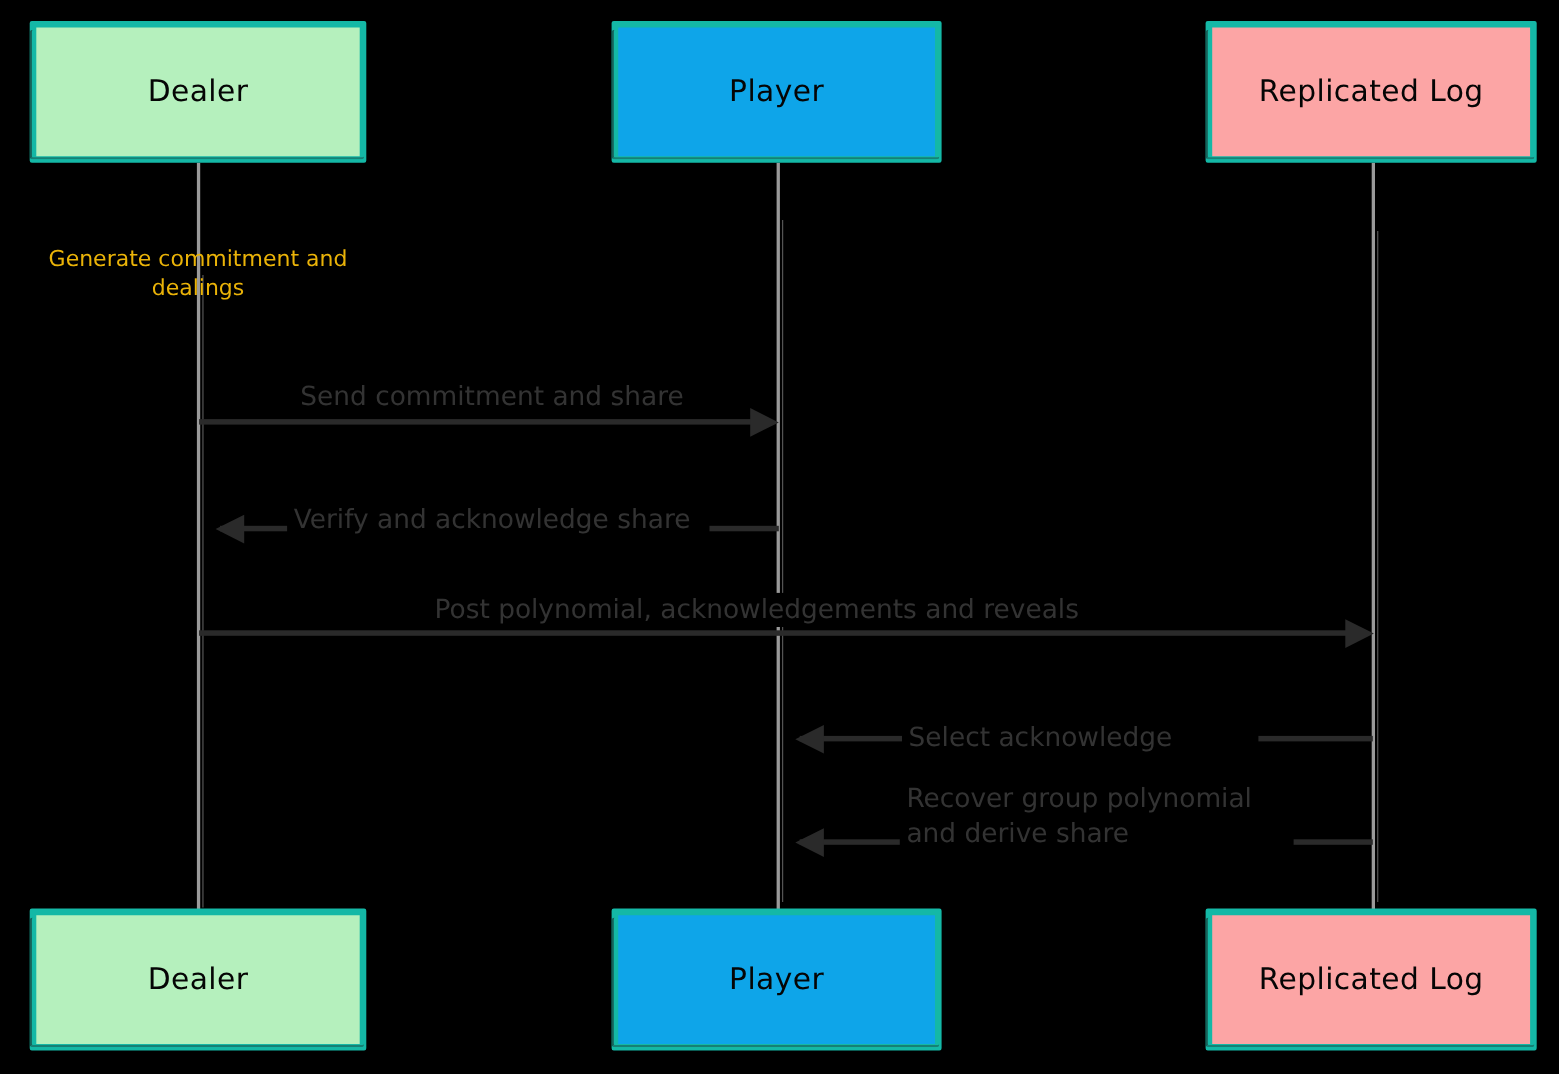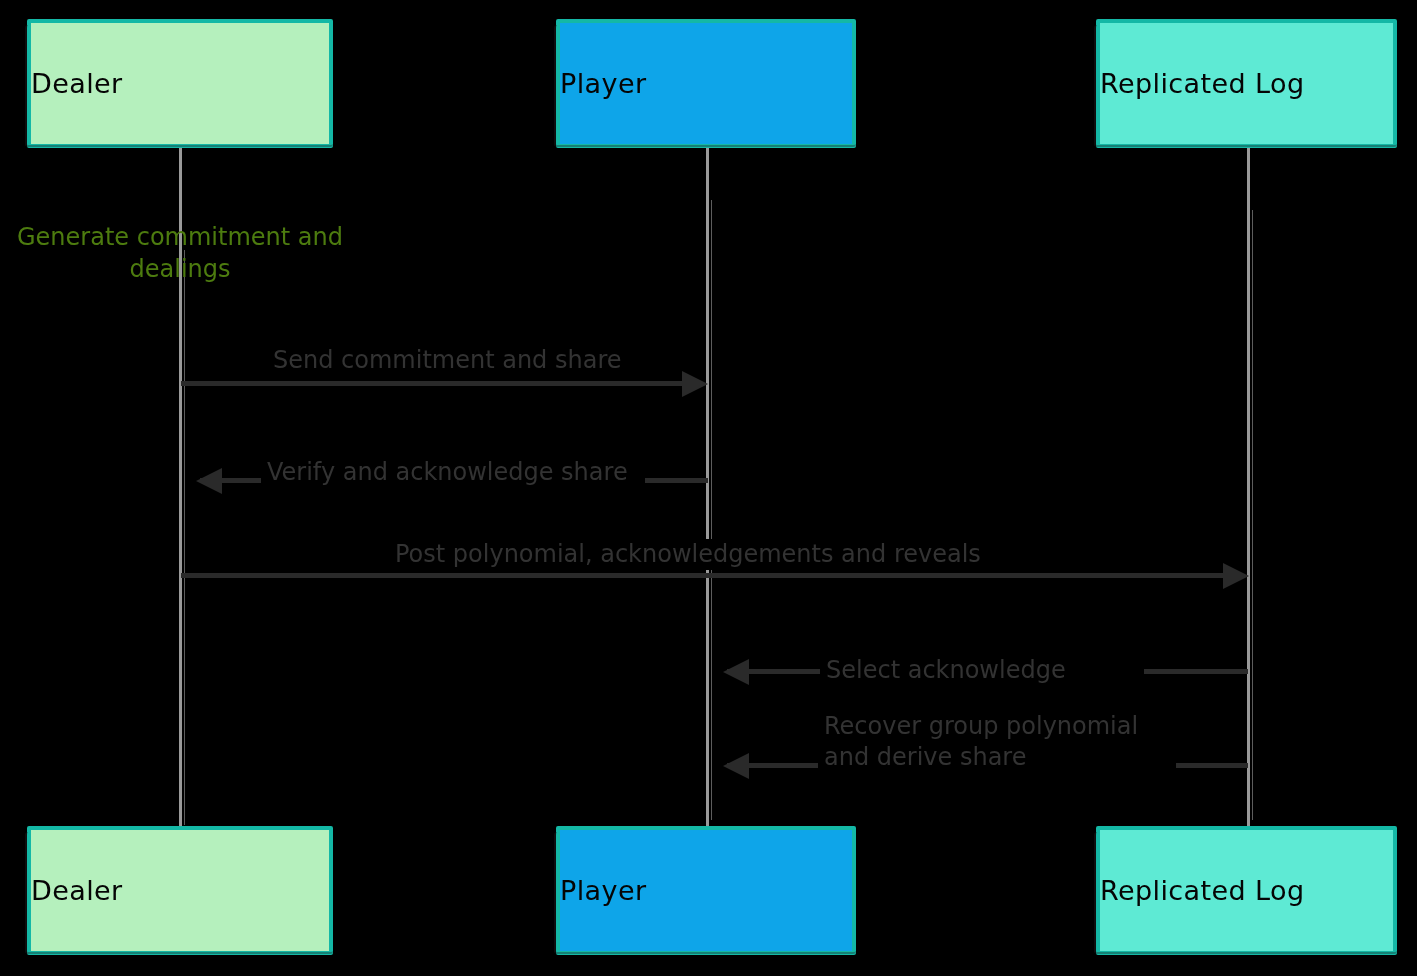--- a/index.html
+++ b/index.html
@@ -13,38 +13,38 @@
     height: 976px;
     background: #000000;
     overflow: hidden;
     font-family: "DejaVu Sans", sans-serif;
   }
 
   
   .actor-box {
     position: absolute;
     box-sizing: border-box;
-    border: 4px solid #14b8a6;
+    border: 6px solid #14b8a6;
     border-radius: 2px;
     display: flex;
     align-items: center;
-    justify-content: flex-start;
+    justify-content: center;
     z-index: 5;
   }
   .actor-label {
     font-family: "DejaVu Sans", sans-serif;
     font-size: 27px;
     font-weight: 400;
     color: #050505;
     letter-spacing: 0.4px;
     white-space: nowrap;
   }
   .actor-green  { background: #b5f0bd; }
   .actor-blue   { background: #0ea5e9; }
-  .actor-yellow { background: #5eead4; }
+  .actor-yellow { background: #fca5a5; }
 
   
   .actor-box::after {
     content: "";
     position: absolute;
     left: -6px; top: 2px;
     width: calc(100% + 8px);
     height: calc(100% - 1px);
     border-left: 2px solid rgba(27,27,27,0.55);
     border-bottom: 2px solid rgba(27,27,27,0.35);
@@ -98,22 +98,22 @@
     line-height: 1.28;
     background: #000000;
     padding: 0 6px;
     z-index: 4;
     white-space: normal;
   }
 
   .note-text {
     position: absolute;
     font-family: "DejaVu Sans", sans-serif;
-    font-size: 24px;
-    color: #4d7c0f;
+    font-size: 20px;
+    color: #eab308;
     text-align: center;
     line-height: 1.32;
     z-index: 4;
   }
 </style>
 </head>
 <body>
 
 <div id="canvas">
 

